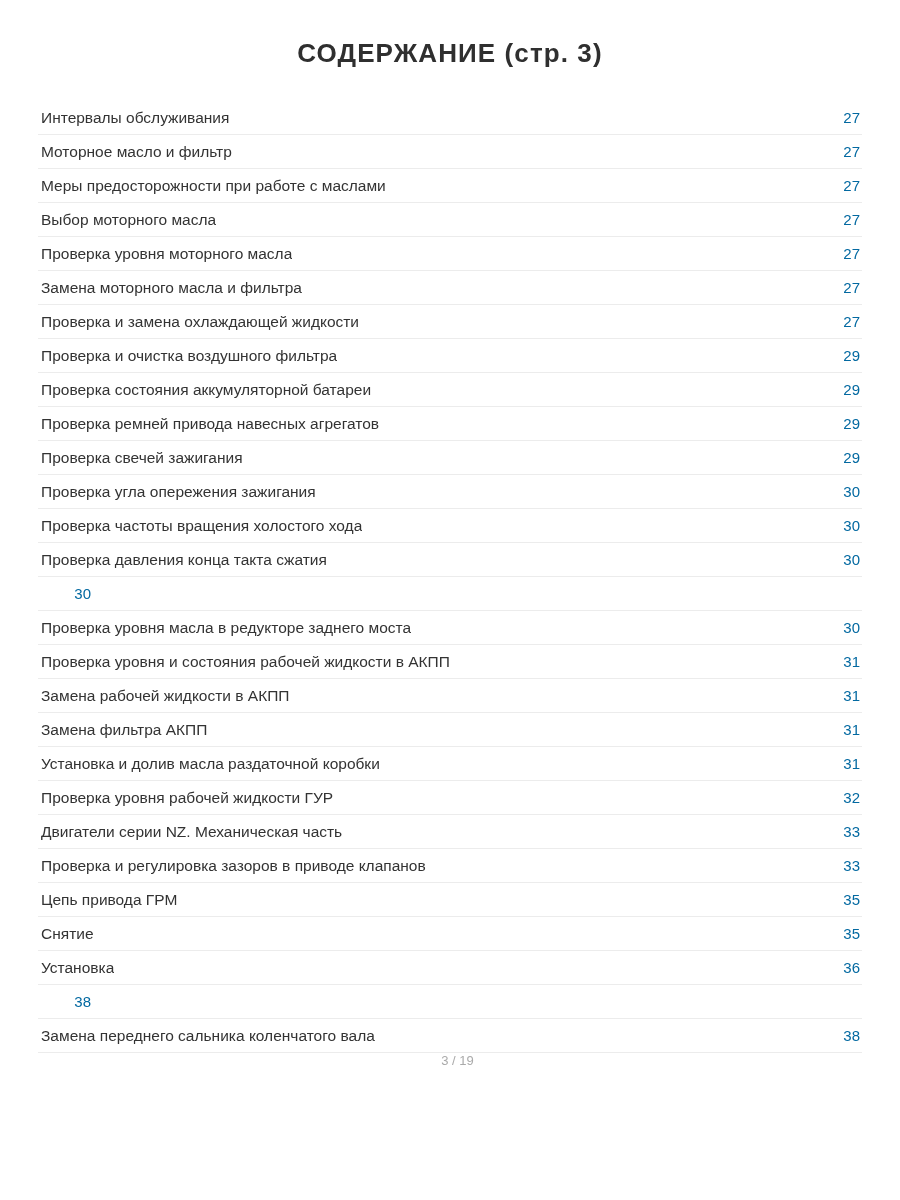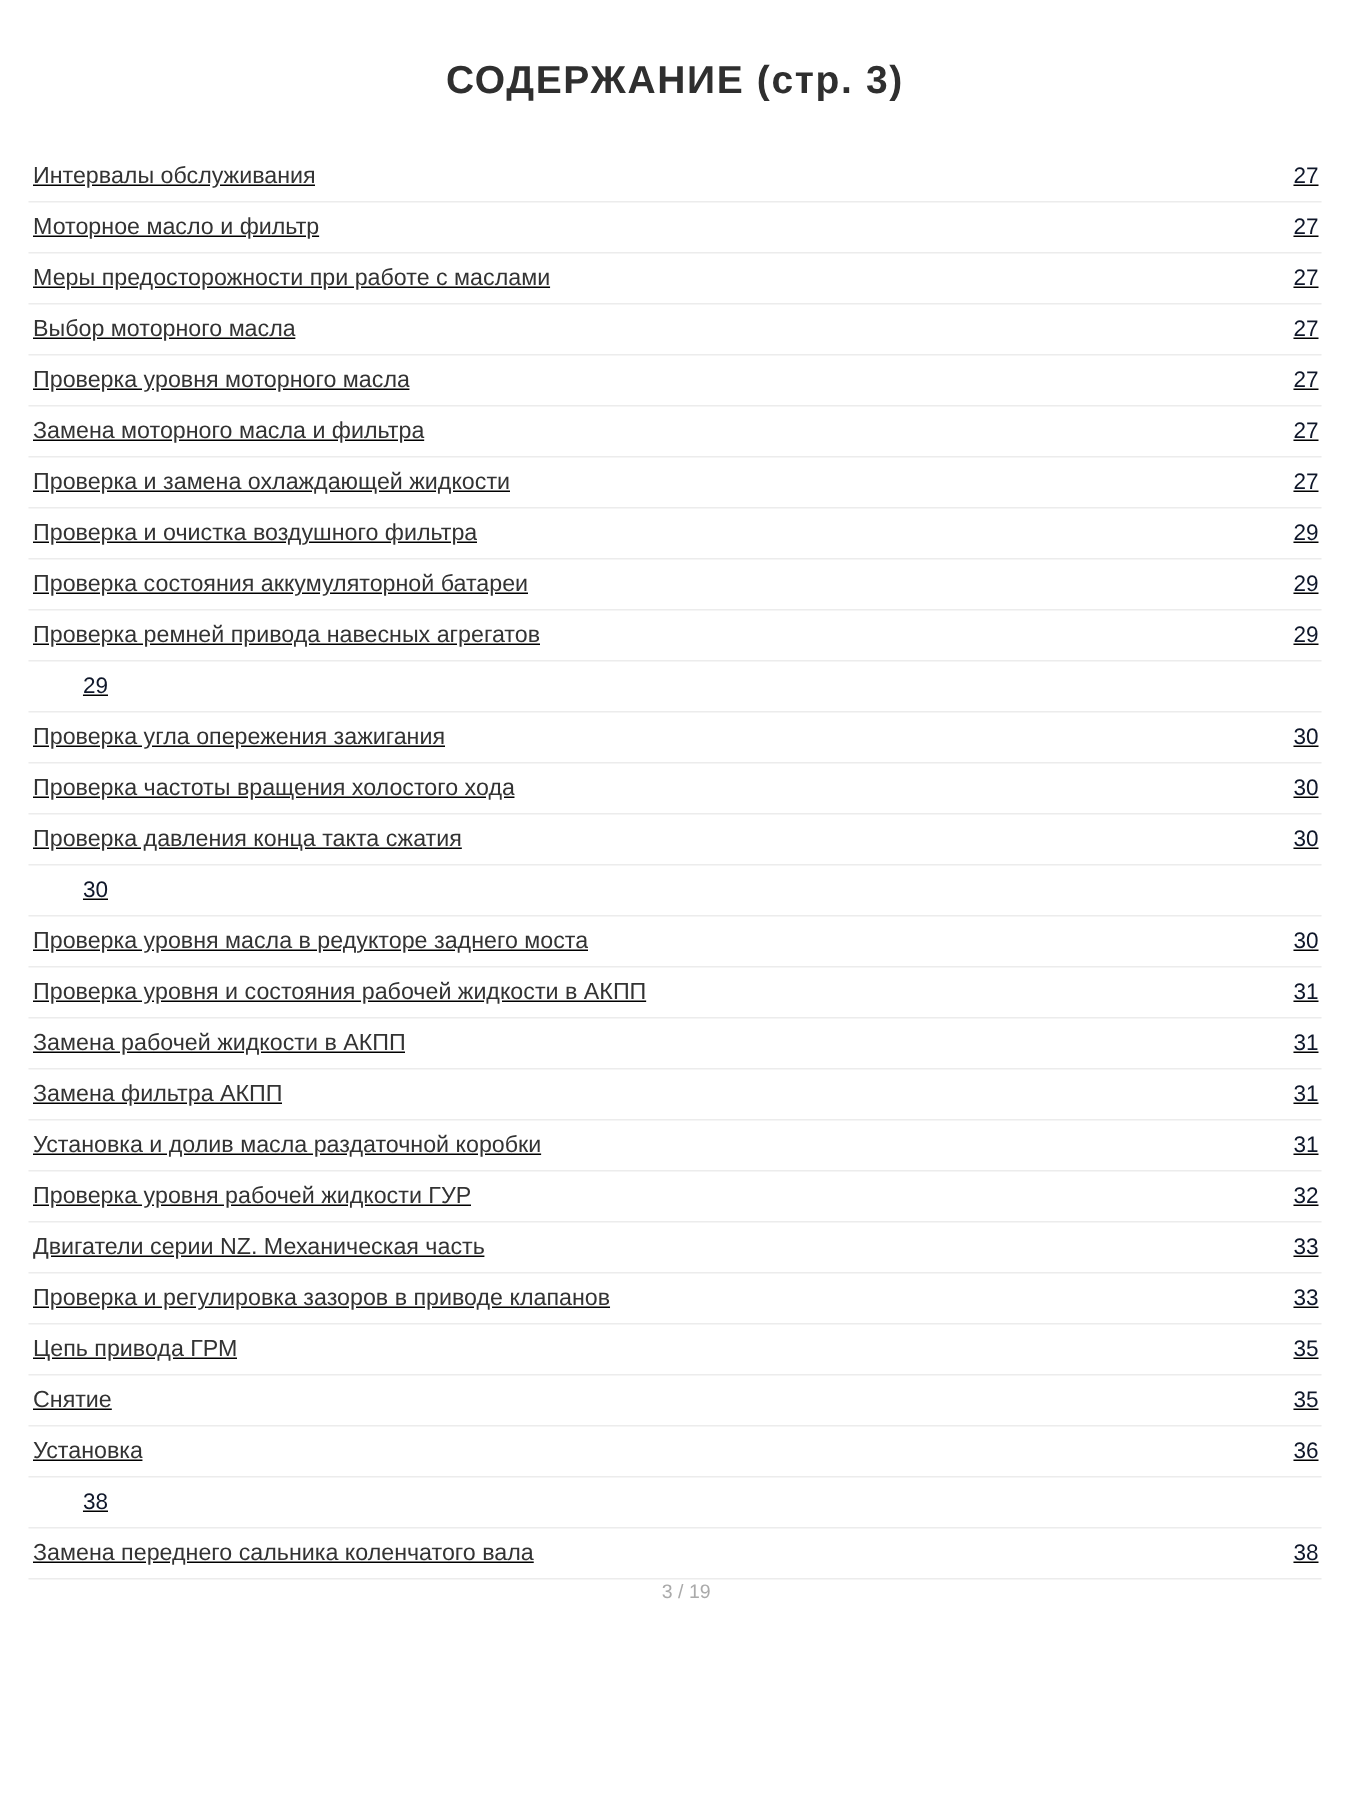--- a/index.html
+++ b/index.html
@@ -32,25 +32,24 @@
     letter-spacing: 1.1px;
     color: #2f2f2f;
     line-height: 1.2;
   }
   .title-rule {
     margin: 22px 47px 0 47px;
     height: 2px;
     background: #c9c9c9;
   }
   .toc {
-    margin: 0 19px;
+    margin: 0 38px;
     padding: 0;
     list-style: none;
     padding-top: 10px;
-    text-decoration: underline;
   }
   .toc-row {
     display: flex;
     align-items: baseline;
     justify-content: space-between;
     height: 34px;
     box-sizing: border-box;
     border-bottom: 1px solid #ececec;
     padding: 0 2px 0 3px;
   }
@@ -60,21 +59,21 @@
   .toc-label {
     font-size: 15.5px;
     color: #333333;
     line-height: 34px;
     white-space: nowrap;
     overflow: hidden;
     text-overflow: ellipsis;
   }
   .toc-page {
     font-size: 15px;
-    color: #0f172a;
+    color: #0369a1;
     line-height: 34px;
     padding-left: 24px;
     flex: none;
     min-width: 26px;
     text-align: right;
   }
   .spacer {
     flex: 1 1 auto;
   }
   .footer {
@@ -129,20 +128,21 @@
       </li>
       <li class="toc-row">
         <span class="toc-label">Проверка состояния аккумуляторной батареи</span>
         <span class="toc-page">29</span>
       </li>
       <li class="toc-row">
         <span class="toc-label">Проверка ремней привода навесных агрегатов</span>
         <span class="toc-page">29</span>
       </li>
       <li class="toc-row">
+        <span class="toc-label">Проверка свечей зажигания</span>
         <span class="toc-page">29</span>
       </li>
       <li class="toc-row">
         <span class="toc-label">Проверка угла опережения зажигания</span>
         <span class="toc-page">30</span>
       </li>
       <li class="toc-row">
         <span class="toc-label">Проверка частоты вращения холостого хода</span>
         <span class="toc-page">30</span>
       </li>

